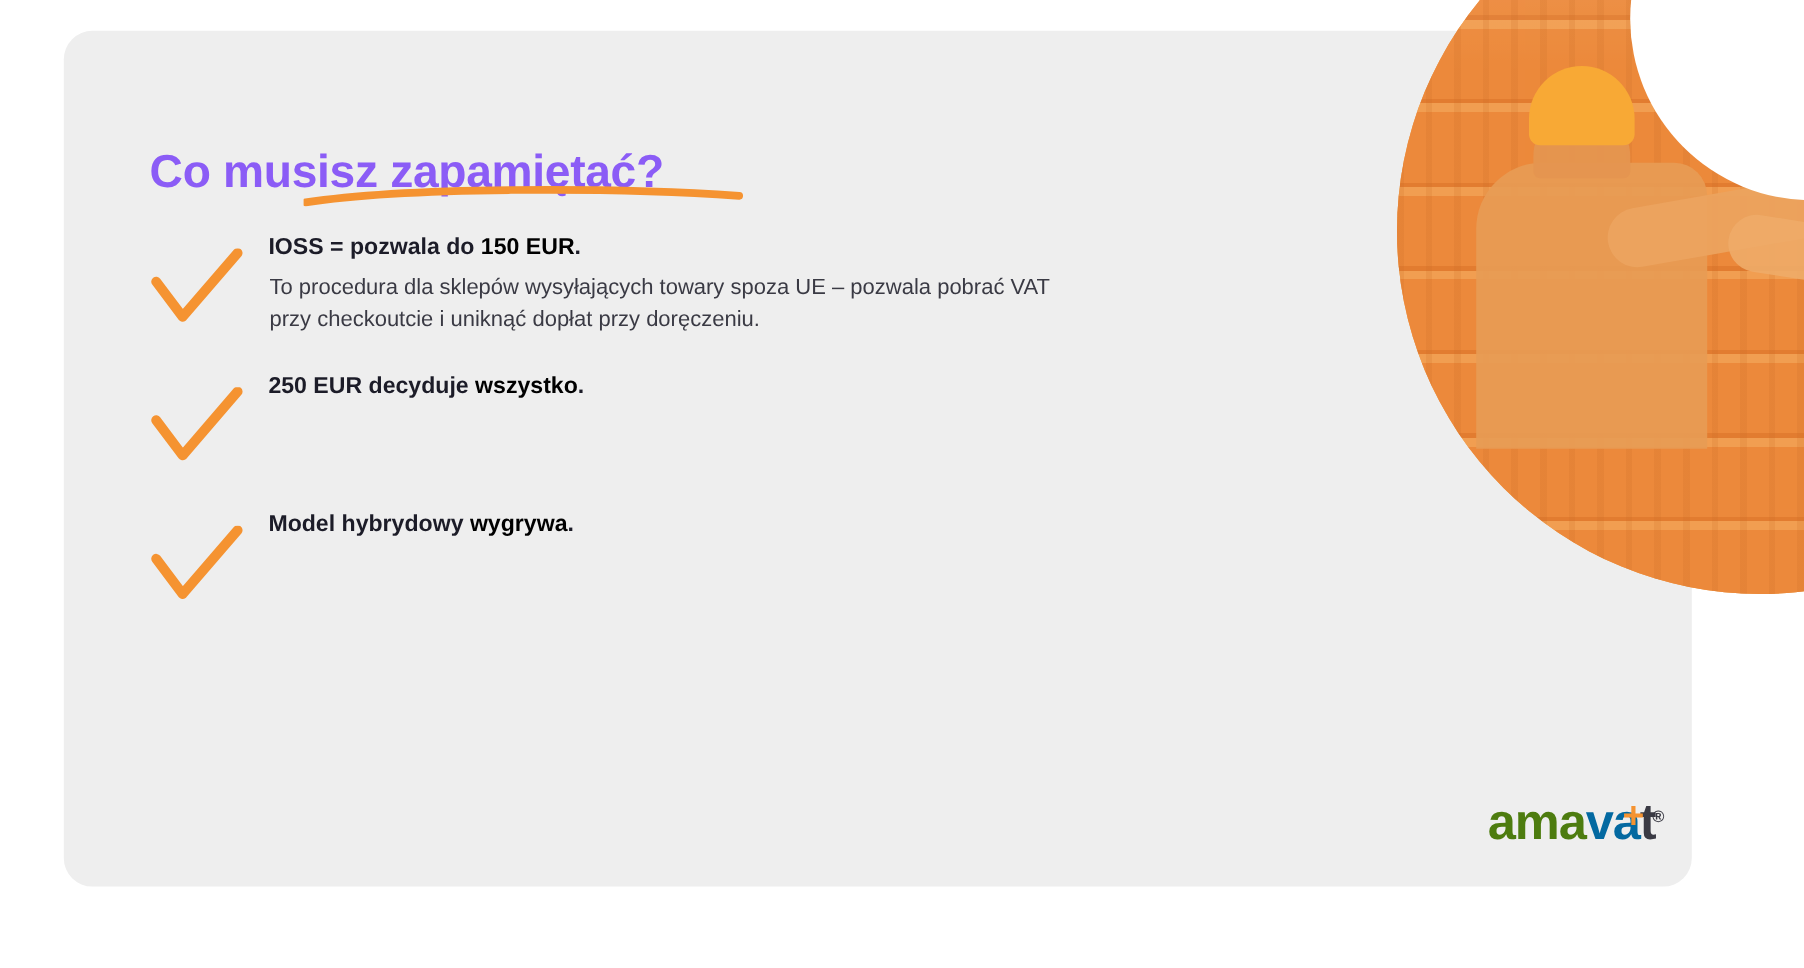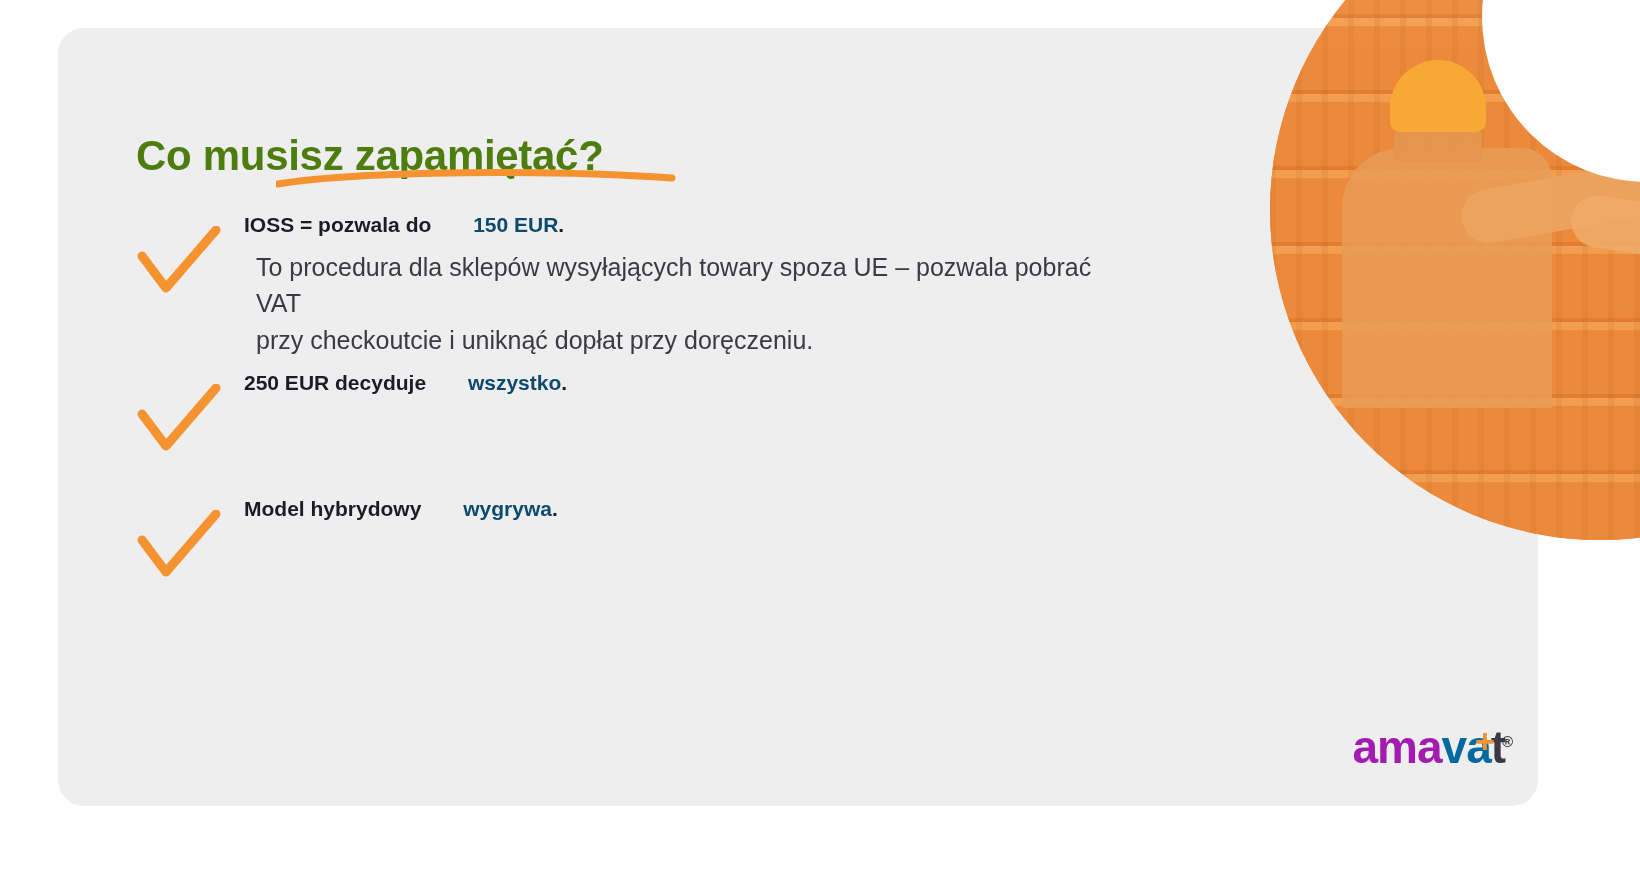--- a/index.html
+++ b/index.html
@@ -134,21 +134,21 @@
     background: rgba(244,150,60,0.30);
   }
 
   
   .headline {
     position: absolute;
     left: 136px;
     top: 104px;
     font-size: 42px;
     font-weight: bold;
-    color: #4d7c0f;
+    color: #8b5cf6;
     letter-spacing: -0.3px;
   }
   .underline-swoosh {
     position: absolute;
     left: 276px;
     top: 168px;
     width: 400px;
     height: 20px;
   }
 
@@ -172,41 +172,41 @@
     width: 86px;
     height: 72px;
   }
   .item-title {
     font-size: 21px;
     font-weight: bold;
     color: #1c1c28;
     margin: 0 0 10px 0;
     line-height: 1.2;
   }
-  .item-title .hl { color: #0c4a6e; margin-left: 36px; }
+  .item-title .hl { color: #000000; }
   .item-body {
-    font-size: 25px;
+    font-size: 20px;
     color: #3a3a44;
     line-height: 1.45;
-    margin: 12px;
+    margin: 1px;
     white-space: pre-line;
   }
 
   
   .logo {
     position: absolute;
     right: 128px;
     bottom: 110px;
     font-size: 46px;
     font-weight: bold;
     letter-spacing: -1px;
     color: #3a3a44;
     line-height: 1;
   }
-  .logo .part-ama { color: #a21caf; }
+  .logo .part-ama { color: #4d7c0f; }
   .logo .part-v { color: #0369a1; margin-top: 28px; }
   .logo .part-t { color: #3a3a44; }
   .logo .plus {
     color: #f59331;
     font-size: 34px;
     position: relative;
     top: -10px;
     left: -30px;
   }
   .logo .reg {

